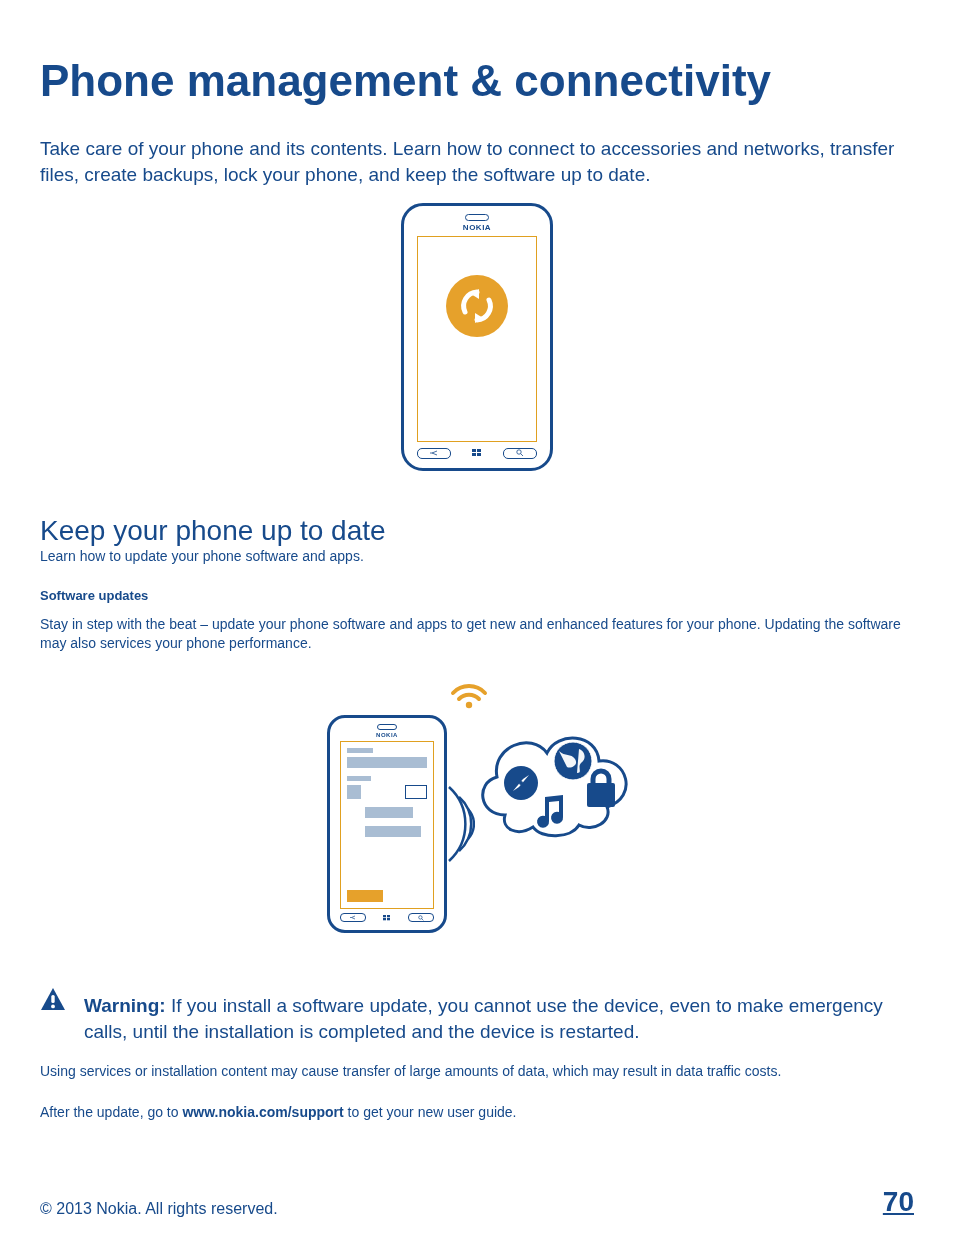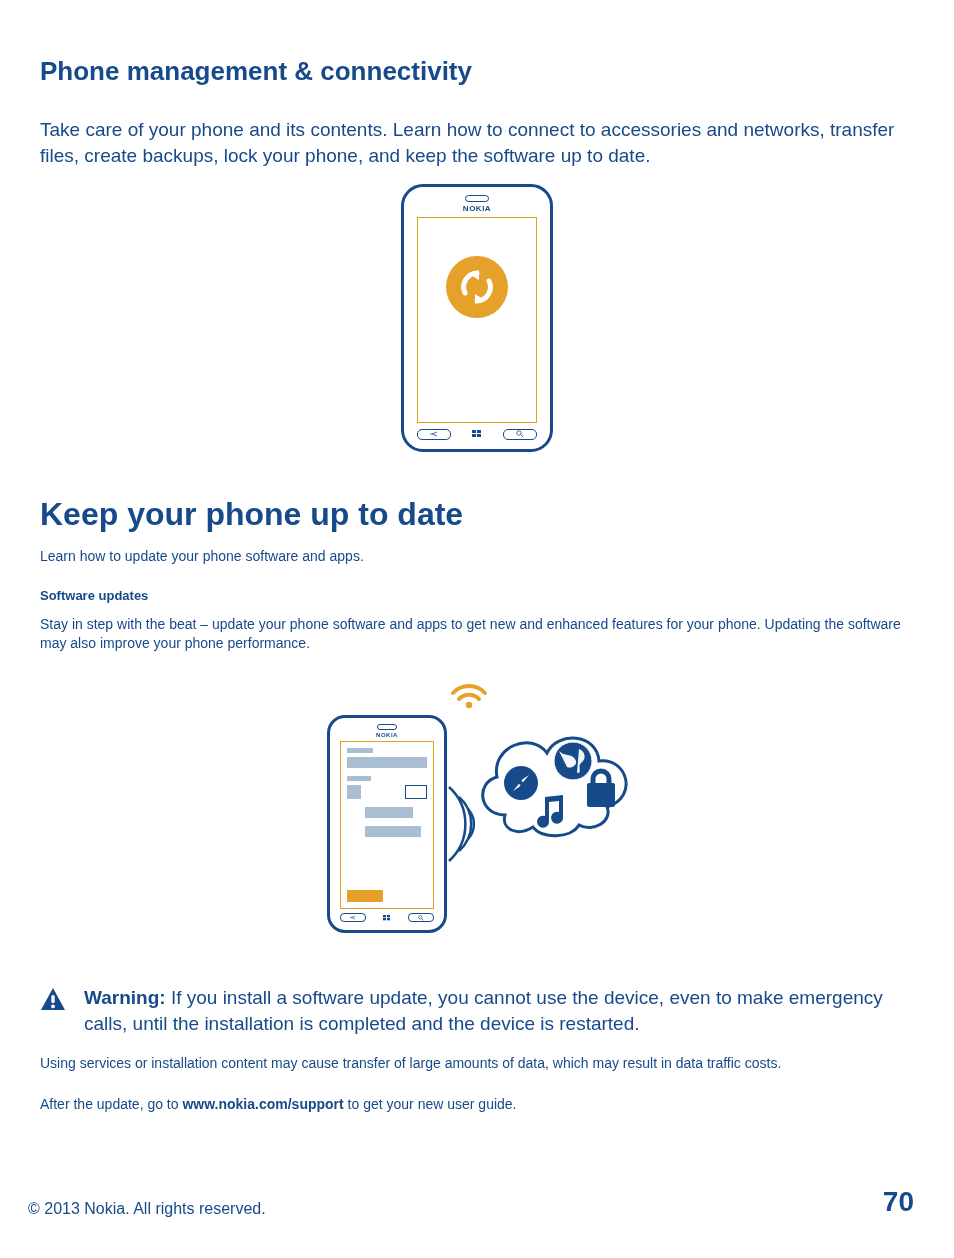--- a/index.html
+++ b/index.html
@@ -6,45 +6,45 @@
   body {
     width: 954px;
     height: 1258px;
     background: #fff;
     font-family: Arial, Helvetica, sans-serif;
     color: #174a8b;
     position: relative;
     padding: 56px 40px 0 40px;
   }
   h1 {
-    font-size: 26px;
+    font-size: 44px;
     font-weight: bold;
     margin-bottom: 30px;
     color: #174a8b;
   }
   .intro {
     font-size: 19px;
     line-height: 1.35;
     margin-bottom: 16px;
   }
   .illustration-1 {
     display: flex;
     justify-content: center;
     margin-bottom: 44px;
   }
   .illustration-2 {
     display: flex;
     justify-content: center;
     margin-bottom: 30px;
   }
   h2 {
-    font-size: 32px;
-    font-weight: bold;
-    color: #174a8b;
-    margin-bottom: 14px;
+    font-size: 28px;
+    font-weight: normal;
+    color: #174a8b;
+    margin-bottom: 0;
   }
   h3 {
     font-size: 13px;
     font-weight: bold;
     color: #174a8b;
     margin-bottom: 12px;
   }
   .para {
     font-size: 14px;
     line-height: 1.35;
@@ -55,38 +55,40 @@
     margin-bottom: 18px;
   }
   .warning-icon-col {
     width: 44px;
     flex-shrink: 0;
     padding-top: 2px;
   }
   .warning-text {
     font-size: 19px;
     line-height: 1.35;
+    margin-top: 8px;
   }
   .warning-text b { font-weight: bold; }
   .after-link { font-weight: bold; }
   .footer {
     position: absolute;
     bottom: 40px;
-    left: 28px;
+    left: 40px;
     right: 40px;
     display: flex;
     justify-content: space-between;
     align-items: flex-end;
   }
   .copyright {
     font-size: 16px;
   }
   .page-number {
     font-size: 28px;
     font-weight: bold;
+    text-decoration: underline;
   }
   
   .phone {
     width: 152px;
     height: 268px;
     border: 3px solid #174a8b;
     border-radius: 22px;
     background: #fff;
     position: relative;
     display: flex;
@@ -250,21 +252,21 @@
           </svg>
       </div>
     </div>
   </div>
 </div>
 
 <h2>Keep your phone up to date</h2>
 <p class="para">Learn how to update your phone software and apps.</p>
 
 <h3>Software updates</h3>
-<p class="para">Stay in step with the beat – update your phone software and apps to get new and enhanced features for your phone. Updating the software may also improve your phone performance.</p>
+<p class="para">Stay in step with the beat – update your phone software and apps to get new and enhanced features for your phone. Updating the software may also services your phone performance.</p>
 
 <div class="illustration-2">
   <div class="illus2-wrap">
 
     <svg class="wifi" width="44" height="34">
       <path d="M6 18 A22 22 0 0 1 38 18" fill="none" stroke="#e6a12b" stroke-width="4" stroke-linecap="round"></path>
       <path d="M12 24 A14 14 0 0 1 32 24" fill="none" stroke="#e6a12b" stroke-width="4" stroke-linecap="round"></path>
       <circle cx="22" cy="30" r="3.2" fill="#e6a12b"></circle>
     </svg>
 

